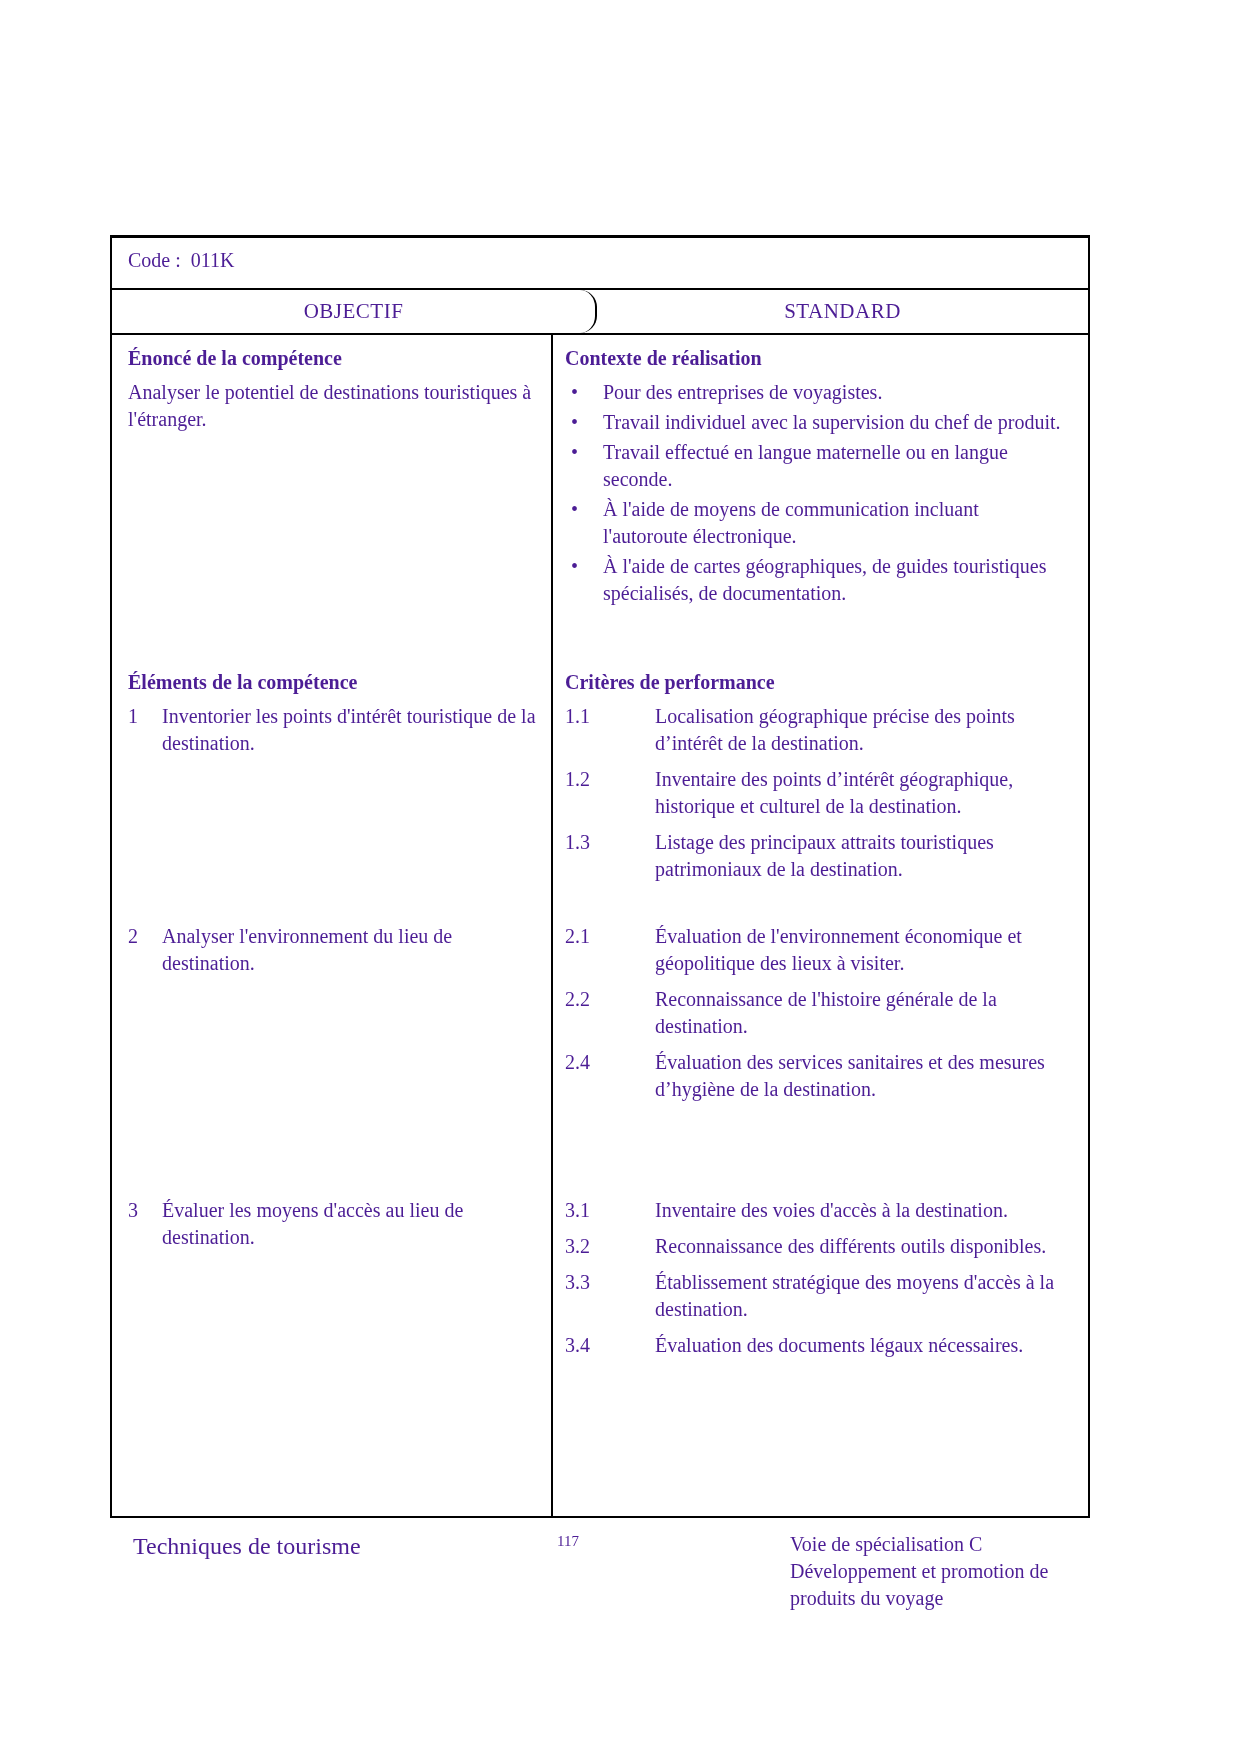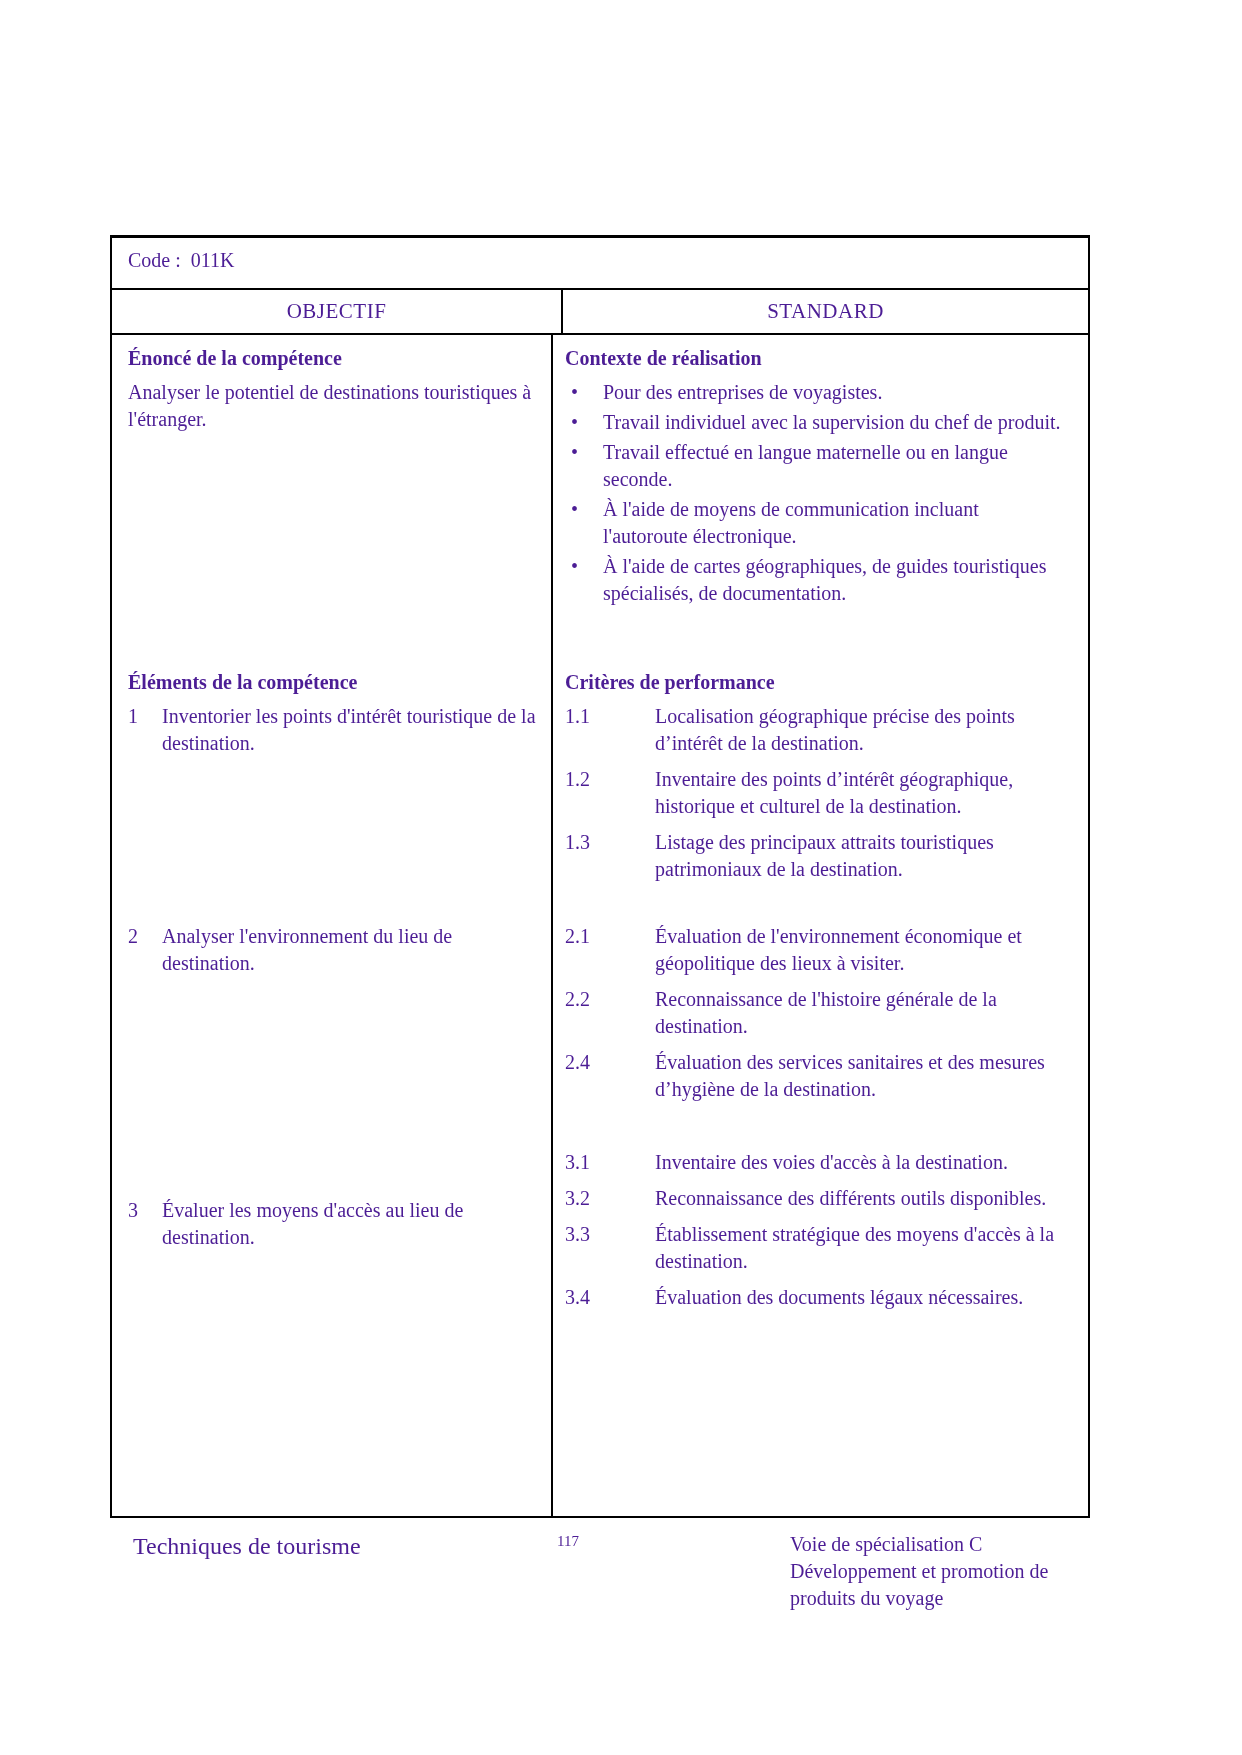--- a/index.html
+++ b/index.html
@@ -9,21 +9,21 @@
     overflow:hidden; margin:0 auto;
   }
   .tbl {
     position:absolute; left:110px; top:235px; width:980px; height:1283px;
     border:2px solid #000; border-top-width:3px; box-sizing:border-box;
   }
   .row-code { position:relative; height:52px; border-bottom:2px solid #000; box-sizing:border-box; }
   .code-text { position:absolute; left:16px; top:11px; font-size:20px; white-space:pre; }
   .row-head { display:flex; height:45px; border-bottom:2px solid #000; box-sizing:border-box; }
   .hcell { font-size:21px; display:flex; align-items:center; justify-content:center; box-sizing:border-box; letter-spacing:0.5px; }
-  .hcell-left { width:451px; border-right:2px solid #000; }
+  .hcell-left { width:485px; border-right:2px solid #000;border-radius:17px; }
   .hcell-right { flex:1; }
   .row-body { position:relative; display:flex; height:1181px; box-sizing:border-box; }
   .cell-left { position:relative; width:441px; border-right:2px solid #000; box-sizing:border-box; }
   .cell-right { position:relative; flex:1;padding-left:16px; }
   .blk { position:absolute; font-size:20px; line-height:27px; }
   .cell-left  > .blk { left:16px; right:6px; }
   .cell-right > .blk { left:12px; right:26px; }
   .b-title { font-weight:bold; }
   .item { display:flex; }
   .inum { flex:0 0 34px; }
@@ -123,21 +123,21 @@
           <div class="crit">
             <span class="cnum">2.2</span>
             <span class="itext">Reconnaissance de l'histoire générale de la destination.</span>
           </div>
           <div class="crit">
             <span class="cnum">2.4</span>
             <span class="itext">Évaluation des services sanitaires et des mesures d’hygiène de la destination.</span>
           </div>
         </div>
 
-        <div class="blk" style="top:814px">
+        <div class="blk" style="top:862px">
           <div class="crit">
             <span class="cnum">3.1</span>
             <span class="itext">Inventaire des voies d'accès à la destination.</span>
           </div>
           <div class="crit">
             <span class="cnum">3.2</span>
             <span class="itext">Reconnaissance des différents outils disponibles.</span>
           </div>
           <div class="crit">
             <span class="cnum">3.3</span>

